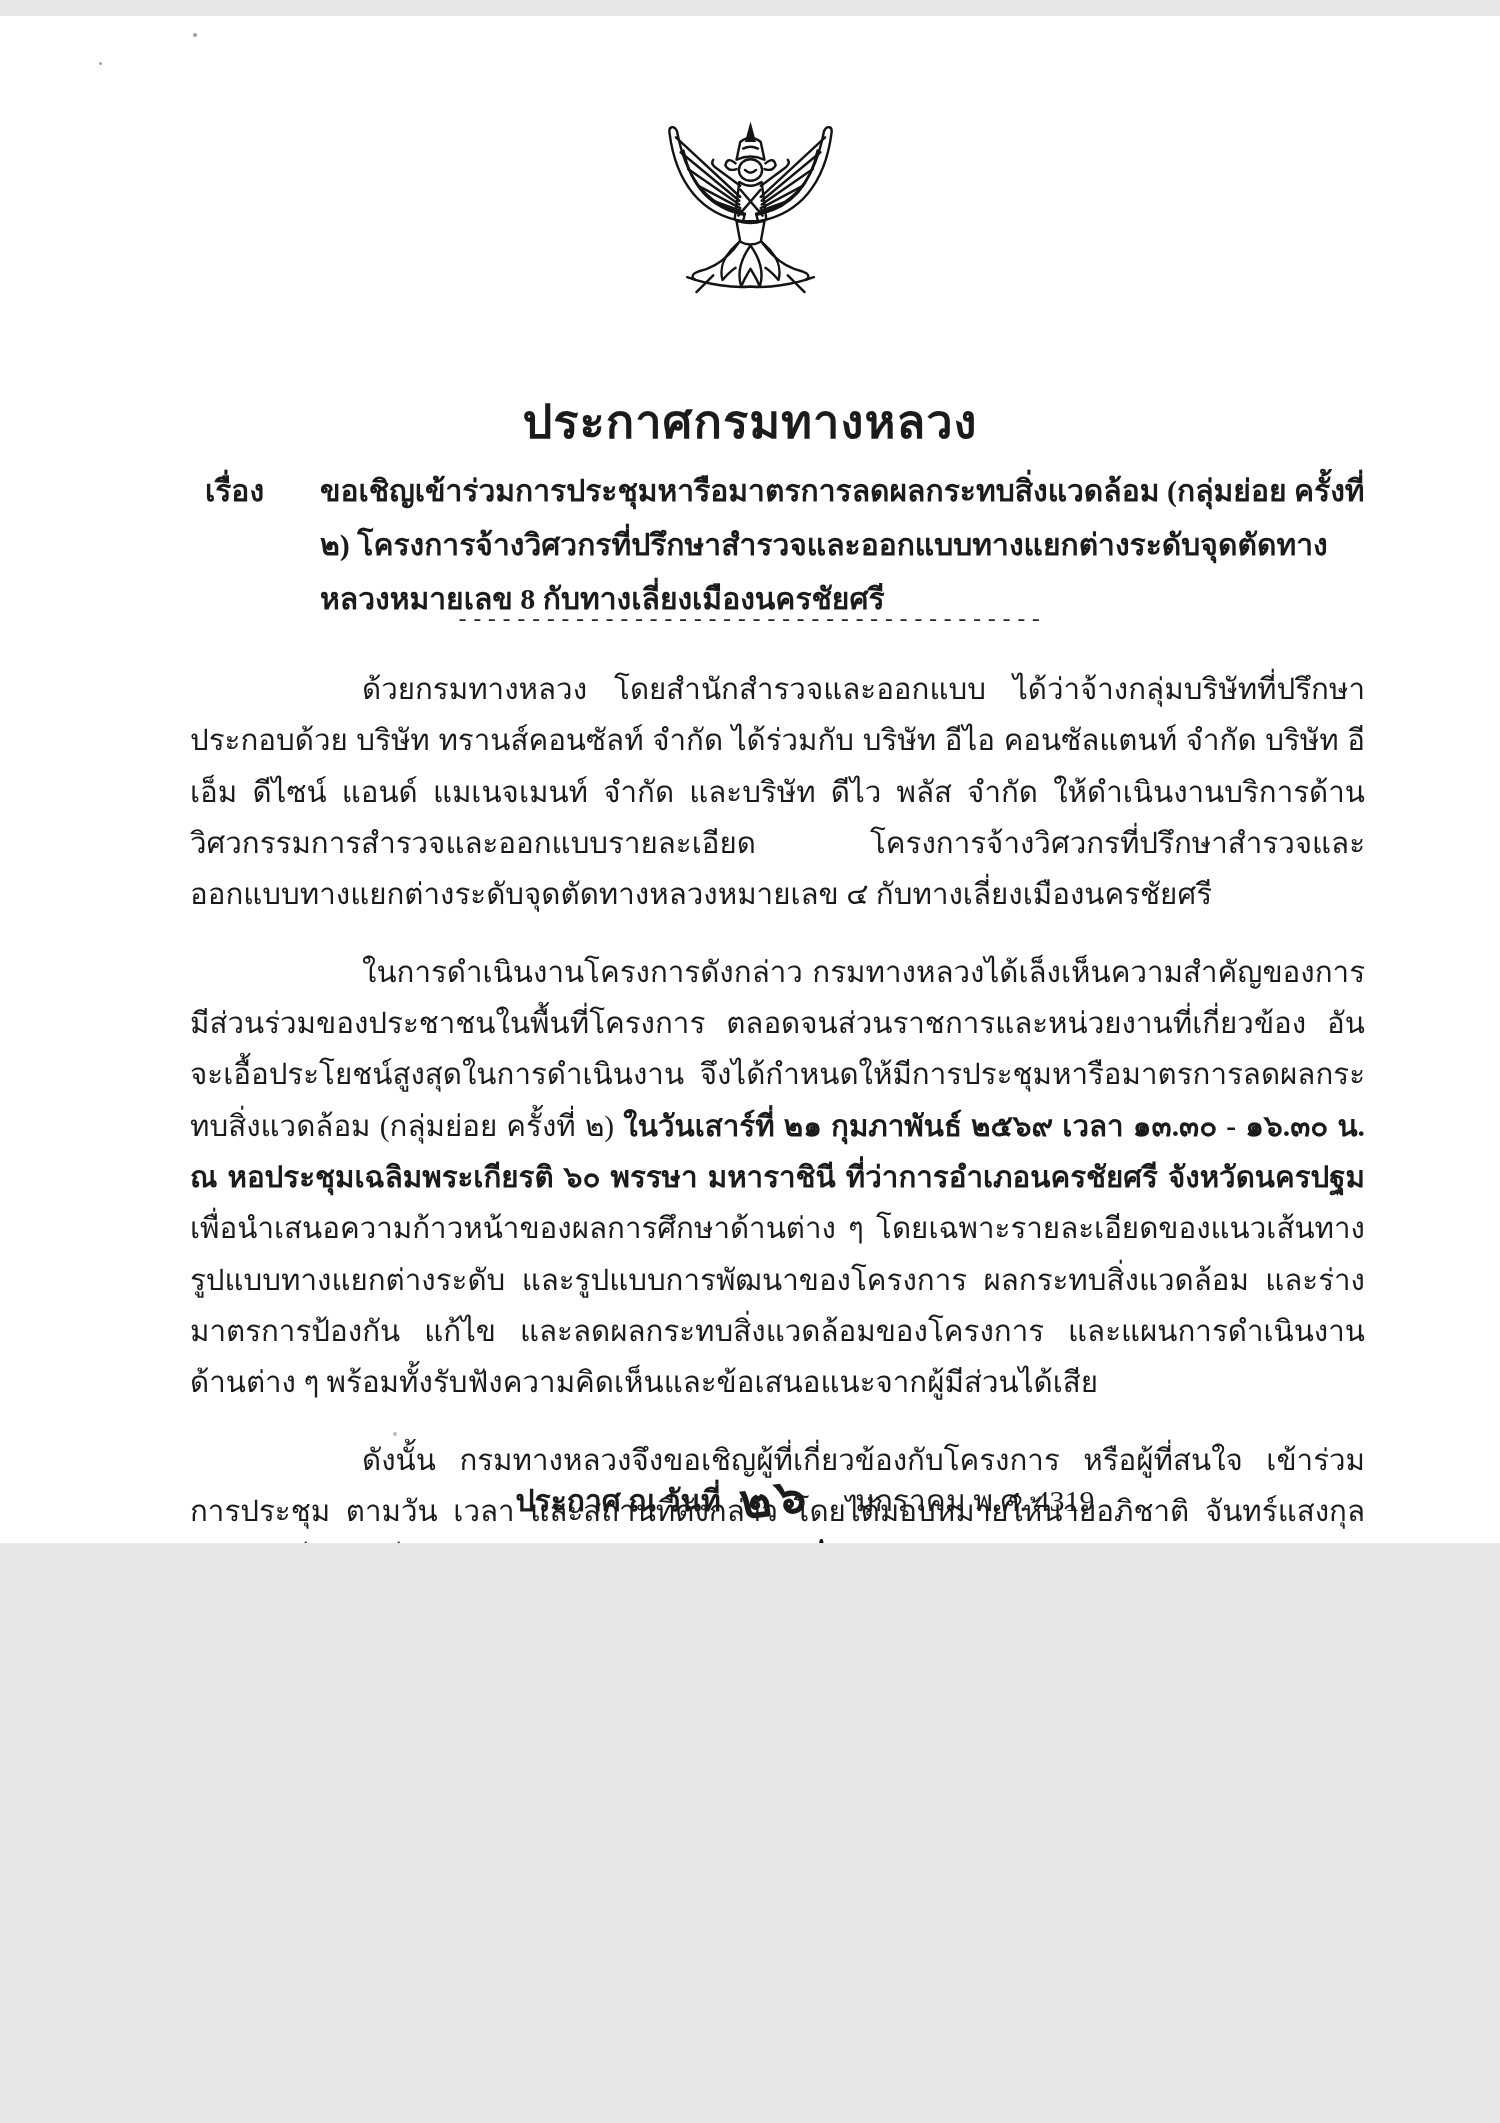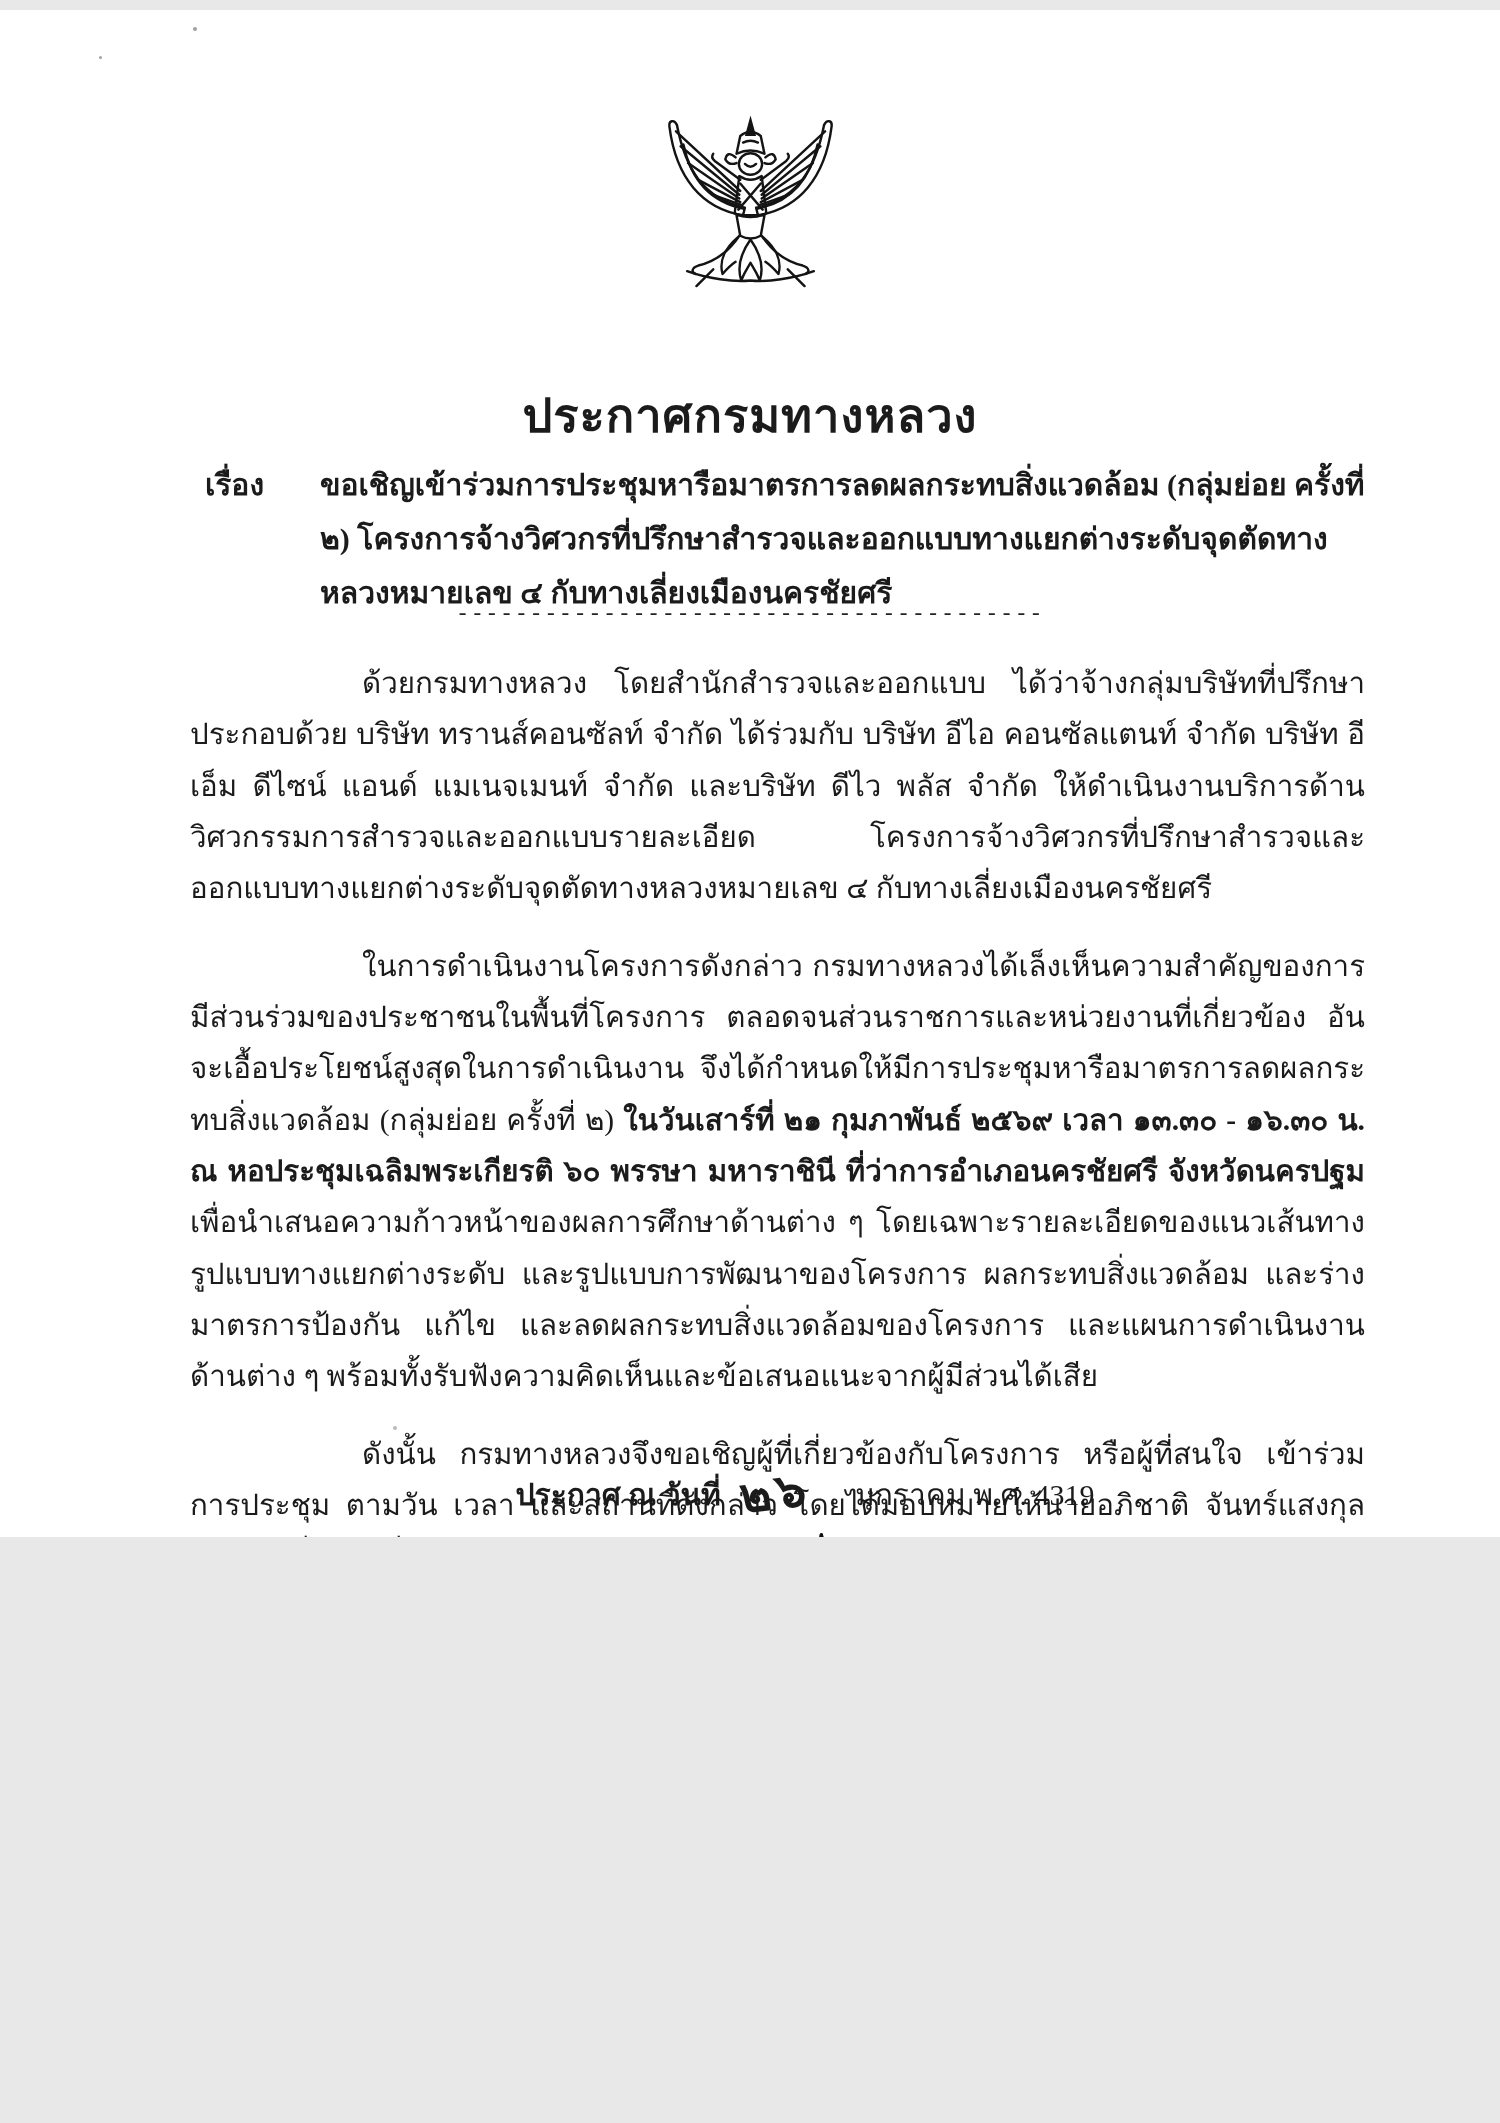--- a/index.html
+++ b/index.html
@@ -1,19 +1,19 @@
 <!DOCTYPE html>
 <html lang="th"><head>
 <meta charset="utf-8">
 <style>
   html,body{margin:0;padding:0;background:#e8e8e8;}
   .page{
     position:relative;
     width:1500px;height:1527px;
-    margin:10px auto;
+    margin:16px auto;
     background:#ffffff;
     color:#1b1b1b;
     font-family:"Liberation Serif","DejaVu Serif",serif;
     overflow:hidden;
   }
   .artifact{position:absolute;background:#777;border-radius:50%;opacity:.7;}
   .a1{left:193px;top:17px;width:4px;height:4px;}
   .a2{left:99px;top:46px;width:3px;height:3px;}
   .a3{left:393px;top:1416px;width:4px;height:4px;opacity:.5;}
 
@@ -136,21 +136,21 @@
 
       <path d="M42 172 C64 180 92 184 110 182 C128 184 156 180 178 172"></path>
       <path d="M70 170 L52 188 M150 170 L168 188"></path>
     </svg>
   </div>
 
   <div class="title">ประกาศกรมทางหลวง</div>
 
   <div class="subject">
     <div class="subject-label">เรื่อง</div>
-    <div class="subject-text">ขอเชิญเข้าร่วมการประชุมหารือมาตรการลดผลกระทบสิ่งแวดล้อม (กลุ่มย่อย ครั้งที่ ๒) โครงการจ้างวิศวกรที่ปรึกษาสำรวจและออกแบบทางแยกต่างระดับจุดตัดทางหลวงหมายเลข ๔ กับทางเลี่ยงเมืองนครชัยศรี</div>
+    <div class="subject-text">ขอเชิญเข้าร่วมการประชุมหารือมาตรการลดผลกระทบสิ่งแวดล้อม (กลุ่มย่อย ครั้งที่ ๒) โครงการจ้างวิศวกรที่ปรึกษาสำรวจและออกแบบทางแยกต่างระดับจุดตัดทางหลวงหมายเลข 8 กับทางเลี่ยงเมืองนครชัยศรี</div>
   </div>
 
   <div class="divider">----------------------------------------</div>
 
   <div class="bodytext">
     <p>ด้วยกรมทางหลวง โดยสำนักสำรวจและออกแบบ ได้ว่าจ้างกลุ่มบริษัทที่ปรึกษา ประกอบด้วย บริษัท ทรานส์คอนซัลท์ จำกัด ได้ร่วมกับ บริษัท อีไอ คอนซัลแตนท์ จำกัด บริษัท อีเอ็ม ดีไซน์ แอนด์ แมเนจเมนท์ จำกัด และบริษัท ดีไว พลัส จำกัด ให้ดำเนินงานบริการด้านวิศวกรรมการสำรวจและออกแบบรายละเอียด โครงการจ้างวิศวกรที่ปรึกษาสำรวจและออกแบบทางแยกต่างระดับจุดตัดทางหลวงหมายเลข ๔ กับทางเลี่ยงเมืองนครชัยศรี</p>
     <p><span>ในการดำเนินงานโครงการดังกล่าว กรมทางหลวงได้เล็งเห็นความสำคัญของการมีส่วนร่วมของประชาชนในพื้นที่โครงการ ตลอดจนส่วนราชการและหน่วยงานที่เกี่ยวข้อง อันจะเอื้อประโยชน์สูงสุดในการดำเนินงาน จึงได้กำหนดให้มีการประชุมหารือมาตรการลดผลกระทบสิ่งแวดล้อม (กลุ่มย่อย ครั้งที่ ๒) </span><span class="seg-bold">ในวันเสาร์ที่ ๒๑ กุมภาพันธ์ ๒๕๖๙ เวลา ๑๓.๓๐ - ๑๖.๓๐ น. ณ หอประชุมเฉลิมพระเกียรติ ๖๐ พรรษา มหาราชินี ที่ว่าการอำเภอนครชัยศรี จังหวัดนครปฐม</span><span> เพื่อนำเสนอความก้าวหน้าของผลการศึกษาด้านต่าง ๆ โดยเฉพาะรายละเอียดของแนวเส้นทาง รูปแบบทางแยกต่างระดับ และรูปแบบการพัฒนาของโครงการ ผลกระทบสิ่งแวดล้อม และร่างมาตรการป้องกัน แก้ไข และลดผลกระทบสิ่งแวดล้อมของโครงการ และแผนการดำเนินงานด้านต่าง ๆ พร้อมทั้งรับฟังความคิดเห็นและข้อเสนอแนะจากผู้มีส่วนได้เสีย</span></p>
     <p>ดังนั้น กรมทางหลวงจึงขอเชิญผู้ที่เกี่ยวข้องกับโครงการ หรือผู้ที่สนใจ เข้าร่วมการประชุม ตามวัน เวลา และสถานที่ดังกล่าว โดยได้มอบหมายให้นายอภิชาติ จันทร์แสงกุล เจ้าหน้าที่บริษัทที่ปรึกษา หมายเลขโทรศัพท์ ๐ ๒๙๔๓ ๙๔๕๒ ต่อ ๒๔ E-mail : dewiplus.ppr@gmail.com เป็นผู้ประสานงาน ทั้งนี้ เพื่อให้การพัฒนาโครงการเกิดประโยชน์สูงสุดต่อไป</p>
   </div>
 

